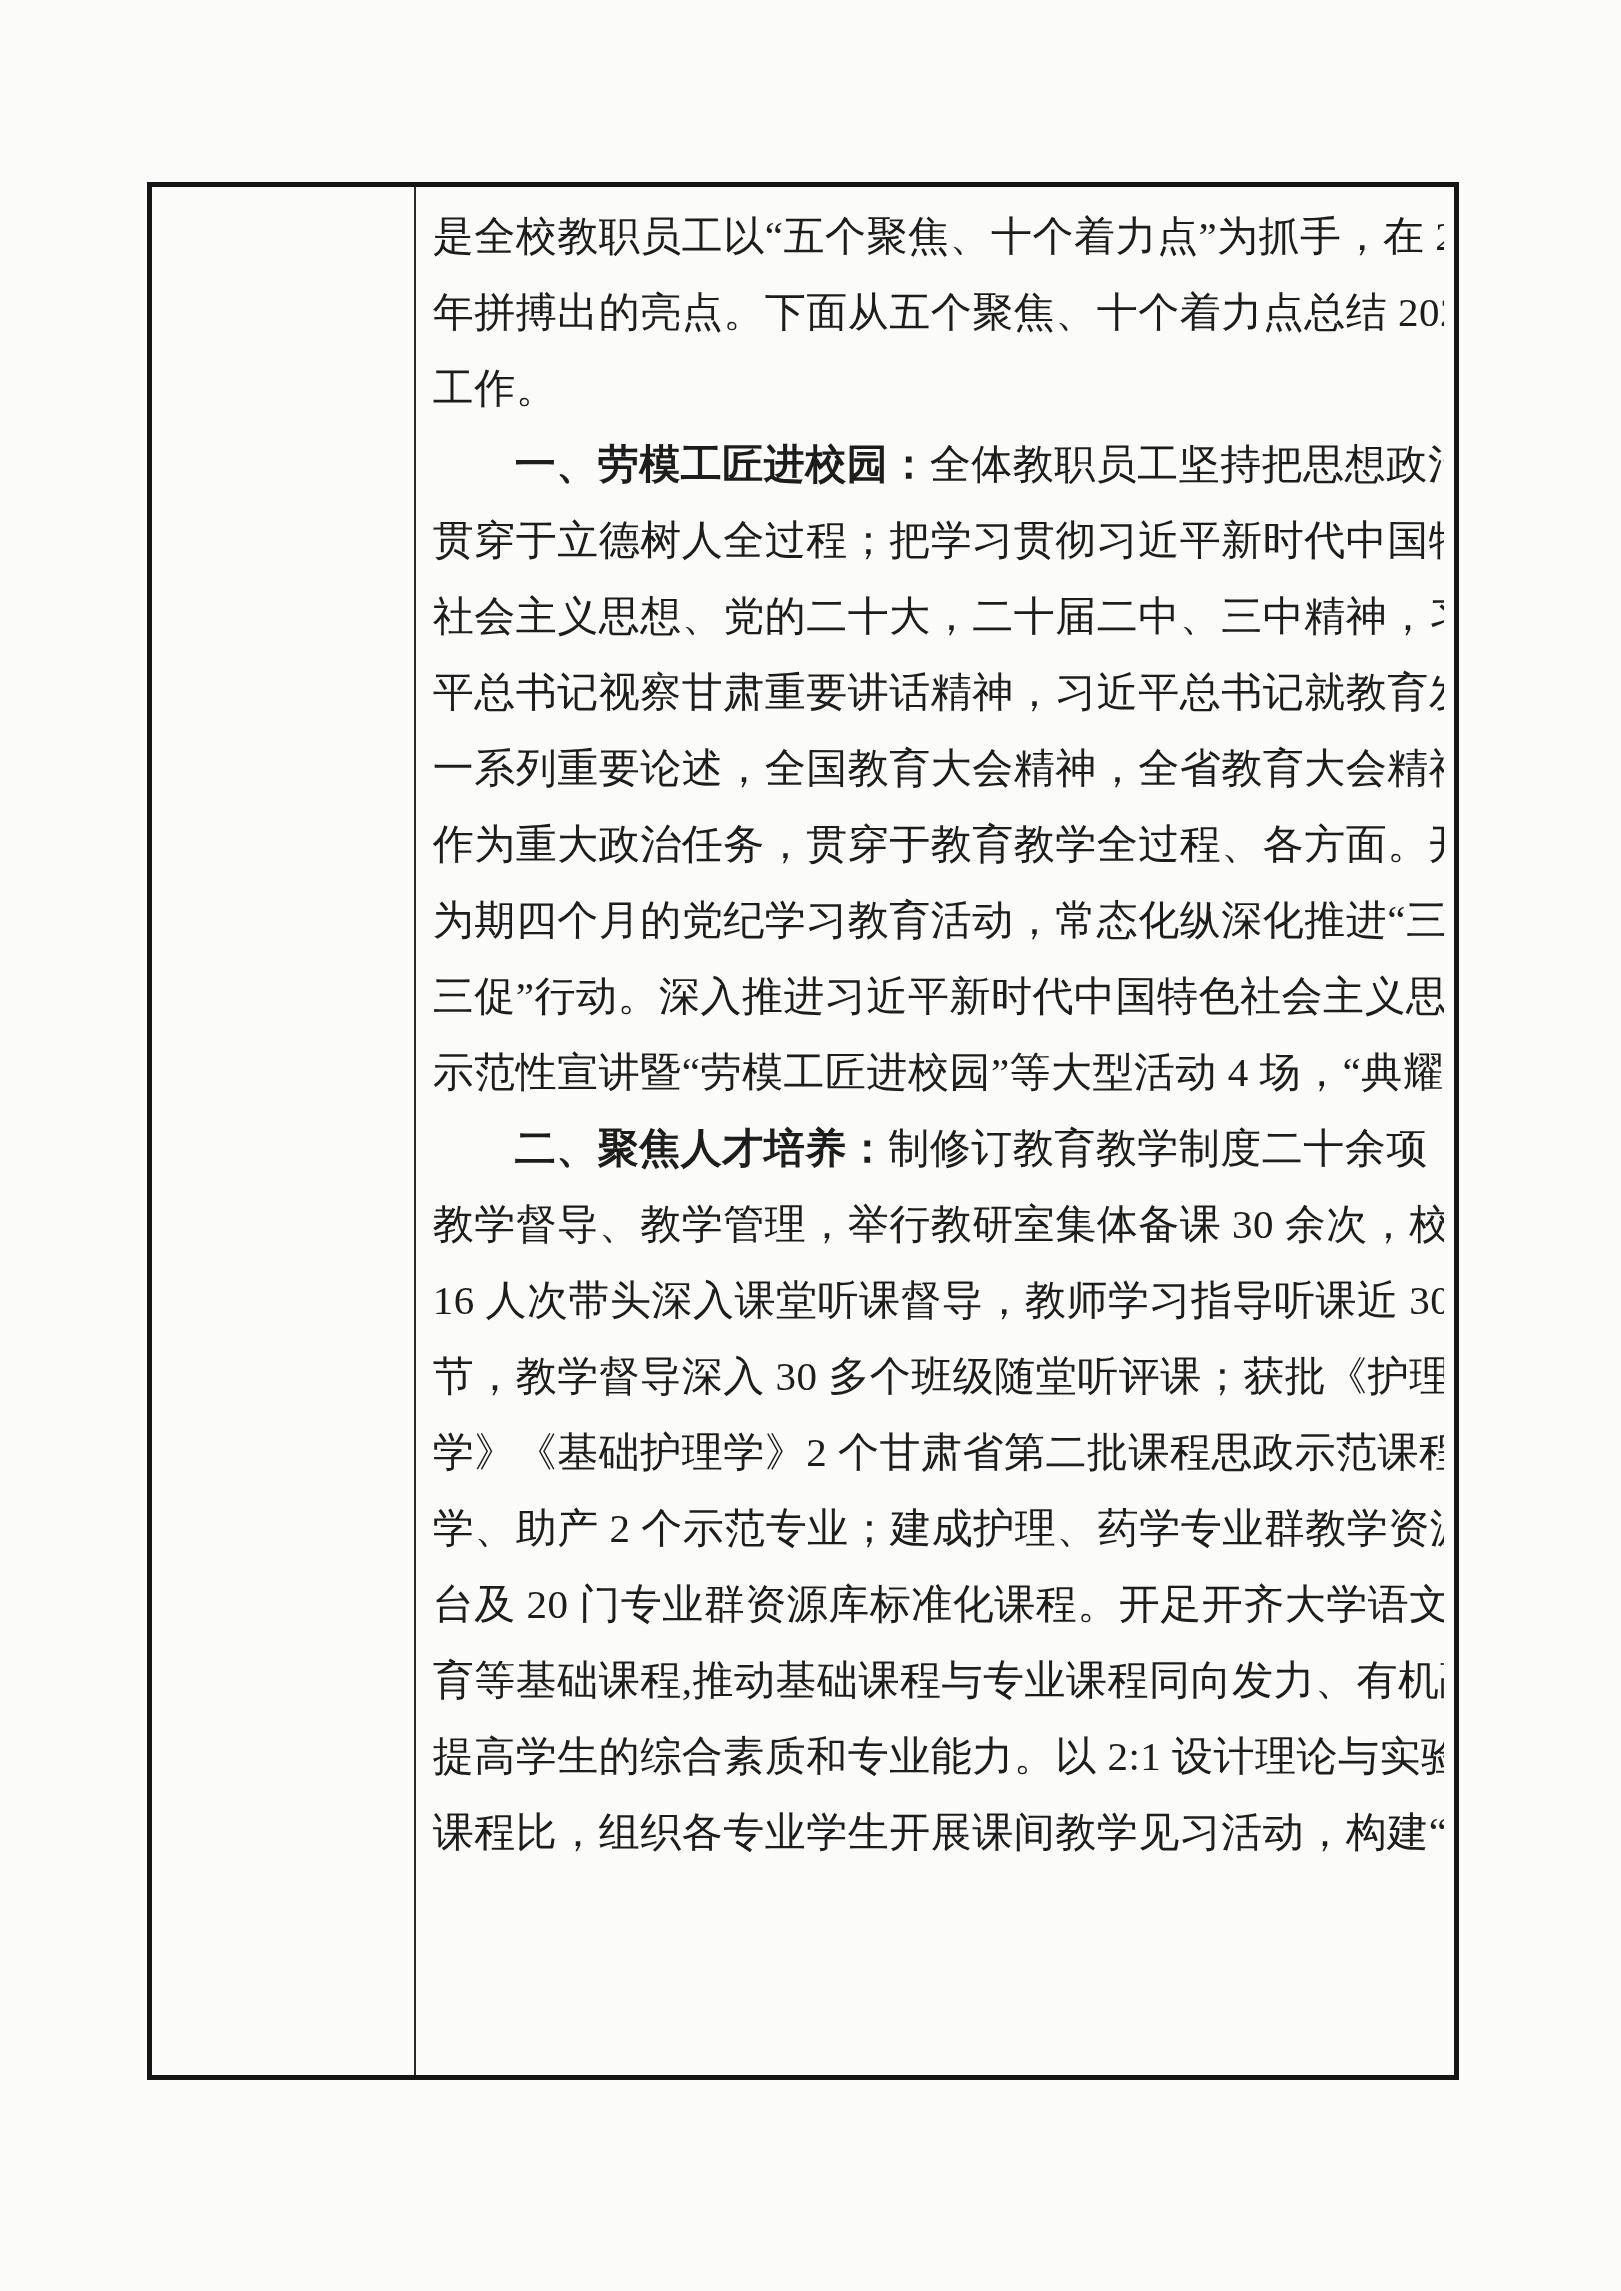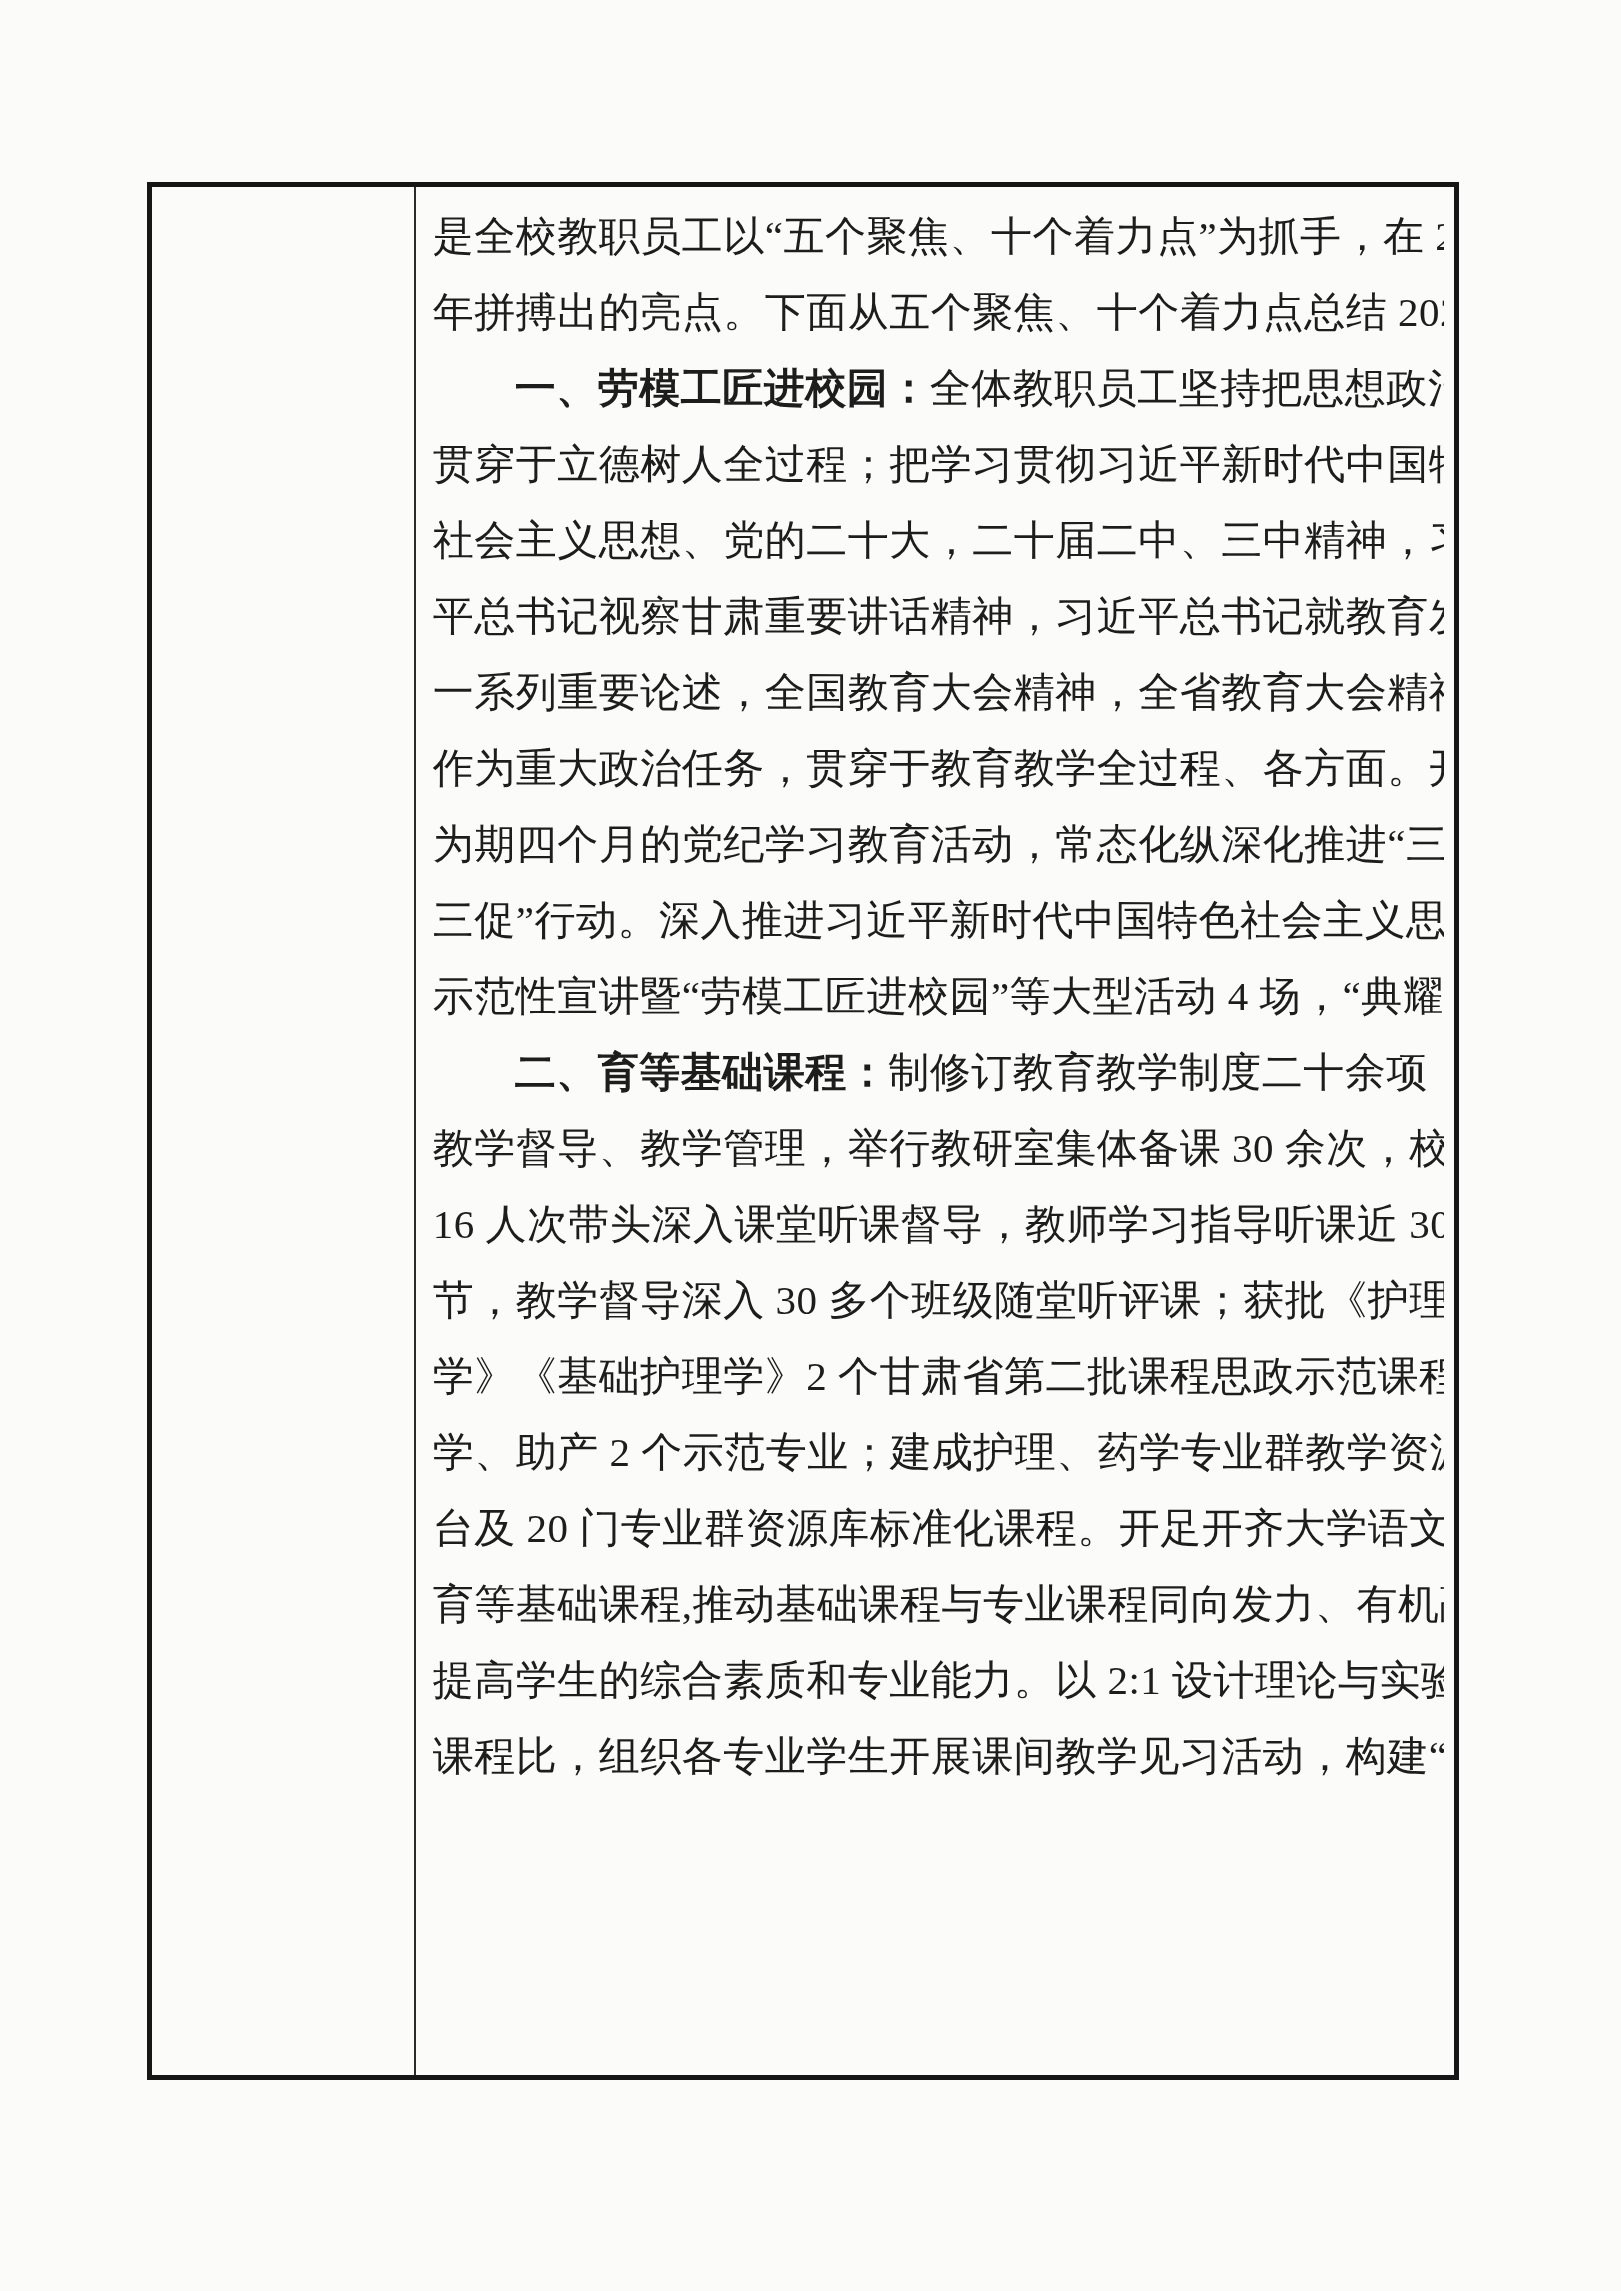--- a/index.html
+++ b/index.html
@@ -68,30 +68,31 @@
 </head>
 <body>
 
 <div class="page" style="background: rgb(251, 251, 249);">
   <div class="doc-table" style="border-color: rgb(22, 22, 22);">
     <div class="cell-left"></div>
     <div class="cell-right">
       <div class="text-area" style="color: rgb(29, 29, 29);">
           <div class="line">是全校教职员工以“五个聚焦、十个着力点”为抓手，在 2024</div>
           <div class="line">年拼搏出的亮点。下面从五个聚焦、十个着力点总结 2024 年</div>
+          <div class="line last">工作。</div>
           <div class="line indent"><b class="lead">一、劳模工匠进校园：</b>全体教职员工坚持把思想政治工作</div>
           <div class="line">贯穿于立德树人全过程；把学习贯彻习近平新时代中国特色</div>
           <div class="line">社会主义思想、党的二十大，二十届二中、三中精神，习近</div>
           <div class="line">平总书记视察甘肃重要讲话精神，习近平总书记就教育发表</div>
           <div class="line">一系列重要论述，全国教育大会精神，全省教育大会精神，</div>
           <div class="line">作为重大政治任务，贯穿于教育教学全过程、各方面。开展</div>
           <div class="line">为期四个月的党纪学习教育活动，常态化纵深化推进“三抓</div>
           <div class="line">三促”行动。深入推进习近平新时代中国特色社会主义思想</div>
           <div class="line">示范性宣讲暨“劳模工匠进校园”等大型活动 4 场，“典耀中</div>
-          <div class="line indent"><b class="lead">二、育等基础课程：</b>制修订教育教学制度二十余项，加强</div>
+          <div class="line indent"><b class="lead">二、聚焦人才培养：</b>制修订教育教学制度二十余项，加强</div>
           <div class="line">教学督导、教学管理，举行教研室集体备课 30 余次，校领导</div>
           <div class="line">16 人次带头深入课堂听课督导，教师学习指导听课近 3000 余</div>
           <div class="line">节，教学督导深入 30 多个班级随堂听评课；获批《护理药理</div>
           <div class="line">学》《基础护理学》2 个甘肃省第二批课程思政示范课程，药</div>
           <div class="line">学、助产 2 个示范专业；建成护理、药学专业群教学资源库平</div>
           <div class="line">台及 20 门专业群资源库标准化课程。开足开齐大学语文、体</div>
           <div class="line">育等基础课程,推动基础课程与专业课程同向发力、有机融合，</div>
           <div class="line">提高学生的综合素质和专业能力。以 2:1 设计理论与实验实训</div>
           <div class="line">课程比，组织各专业学生开展课间教学见习活动，构建“理论</div>
         </div>

